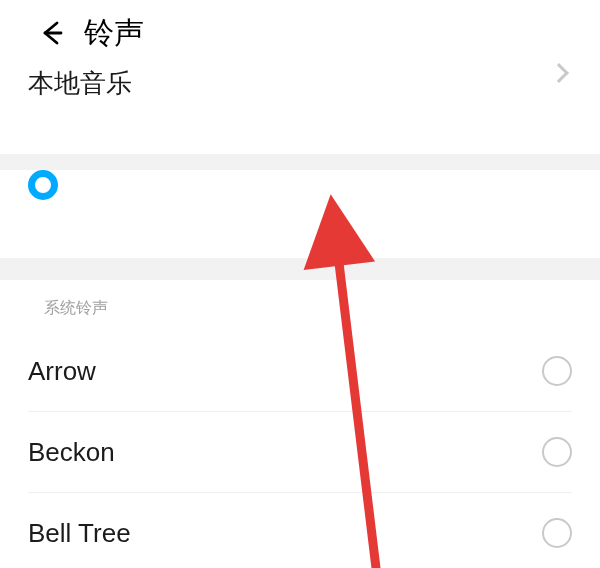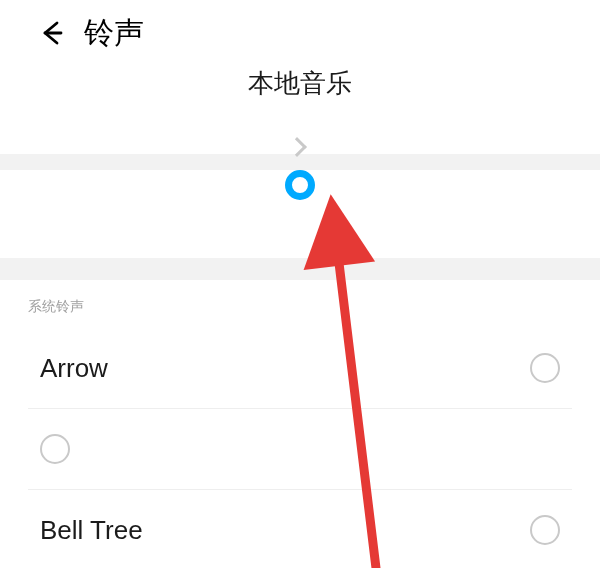--- a/index.html
+++ b/index.html
@@ -29,24 +29,22 @@
     .title {
       font-size: 30px;
       color: #000;
       font-weight: 400;
     }
     .section {
       background: #ffffff;
     }
     .row {
       display: flex;
-      align-items: center;
       justify-content: space-between;
       padding: 0 28px;
-      flex-direction: column;
     }
     .row-local {
       height: 88px;
     }
     .row-silent {
       height: 88px;
     }
     .row-text {
       font-size: 26px;
       color: #1b1b1b;
@@ -72,30 +70,30 @@
     }
     .gap {
       height: 16px;
       background: #f2f2f2;
     }
     .gap-lg {
       height: 22px;
       background: #f2f2f2;
     }
     .section-header {
-      font-size: 14px;
+      font-size: 16px;
       color: #a0a0a0;
-      padding: 18px 28px 12px 28px;
+      padding: 18px 28px 12px 44px;
     }
     .list-item {
       height: 80px;
       display: flex;
       align-items: center;
       justify-content: space-between;
-      padding: 0 40px;
+      padding: 0 28px;
     }
     .divider {
       height: 1px;
       background: #eeeeee;
       margin: 0 28px;
     }
     .arrow-overlay {
       position: absolute;
       top: 0;
       left: 0;
@@ -136,20 +134,21 @@
 <div class="section">
   <div class="section-header">系统铃声</div>
 
   <div class="list-item">
     <span class="row-text">Arrow</span>
     <span class="radio"></span>
   </div>
   <div class="divider"></div>
 
   <div class="list-item">
+    <span class="row-text">Beckon</span>
     <span class="radio"></span>
   </div>
   <div class="divider"></div>
 
   <div class="list-item">
     <span class="row-text">Bell Tree</span>
     <span class="radio"></span>
   </div>
 </div>
 

